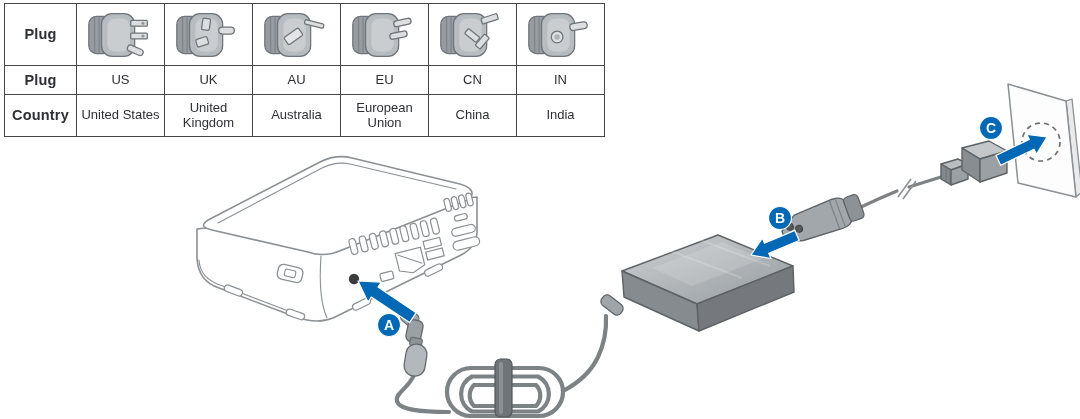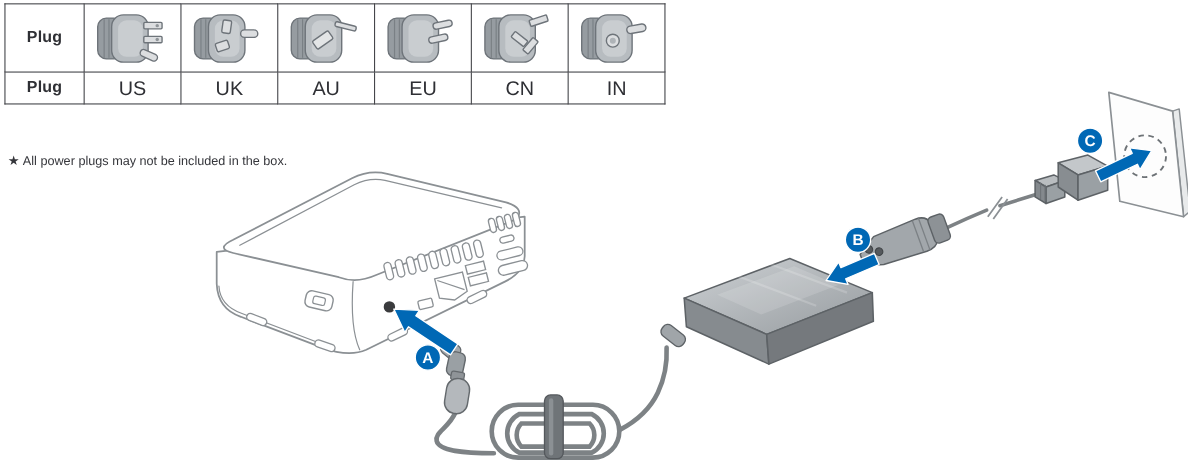--- a/index.html
+++ b/index.html
@@ -1,21 +1,21 @@
 <!DOCTYPE html>
 <html><head>
 <meta charset="utf-8">
 <style>
   html,body{margin:0;padding:0;background:#fff;}
   .stage{position:relative;width:1080px;height:419px;background:#ffffff;overflow:hidden;
          font-family:"Liberation Sans","DejaVu Sans",sans-serif;color:#2e2f34;}
   
   table.plug-table{position:absolute;left:4px;top:3px;border-collapse:collapse;table-layout:fixed;}
   table.plug-table td{border:1.6px solid #45464b;text-align:center;vertical-align:middle;
-                      font-size:18px;line-height:1.15;padding:2px;background:#fff;color:#2e2f34;}
+                      font-size:13px;line-height:1.15;padding:2px;background:#fff;color:#2e2f34;}
   table.plug-table td.hdr{font-weight:bold;font-size:14.5px;letter-spacing:.2px;}
   tr.r-plug{height:62px;} tr.r-code{height:29px;} tr.r-country{height:42px;}
   svg.plug{display:block;margin:0 auto;width:78px;height:56px;}
   .footnote{position:absolute;left:7px;top:139px;font-size:11.5px;color:#35363b;}
   .footnote .star{font-size:12px;margin-right:3px;}
   
   svg.diagram{position:absolute;left:0;top:0;width:1080px;height:419px;}
   .lineart{stroke:#8b9094;stroke-width:1.6;fill:#ffffff;stroke-linejoin:round;stroke-linecap:round;}
   .thin{stroke:#8b9094;stroke-width:1.1;fill:none;stroke-linecap:round;}
   .cable{stroke:#7d8285;stroke-width:4.2;fill:none;stroke-linecap:round;}
@@ -137,24 +137,32 @@
     </tr>
     <tr class="r-code">
       <td class="hdr">Plug</td>
       <td>US</td>
       <td>UK</td>
       <td>AU</td>
       <td>EU</td>
       <td>CN</td>
       <td>IN</td>
     </tr>
+    <tr class="r-country">
+      <td class="hdr">Country</td>
+      <td>United States</td>
+      <td>United Kingdom</td>
+      <td>Australia</td>
+      <td>European Union</td>
+      <td>China</td>
+      <td>India</td>
+    </tr>
   </tbody>
     </table>
 
-  <div class="footnote"><span class="star">★</span><span>All power plugs may not be included in the box.</span></div>
 
   <svg class="diagram" viewBox="0 0 1080 419">
     <defs>
       <linearGradient id="gAdTop" x1="0" y1="0" x2="1" y2="1">
         <stop offset="0" stop-color="#cdd1d4"></stop>
           <stop offset="1" stop-color="#969b9f"></stop>
       </linearGradient>
     </defs>
 
     <g>

